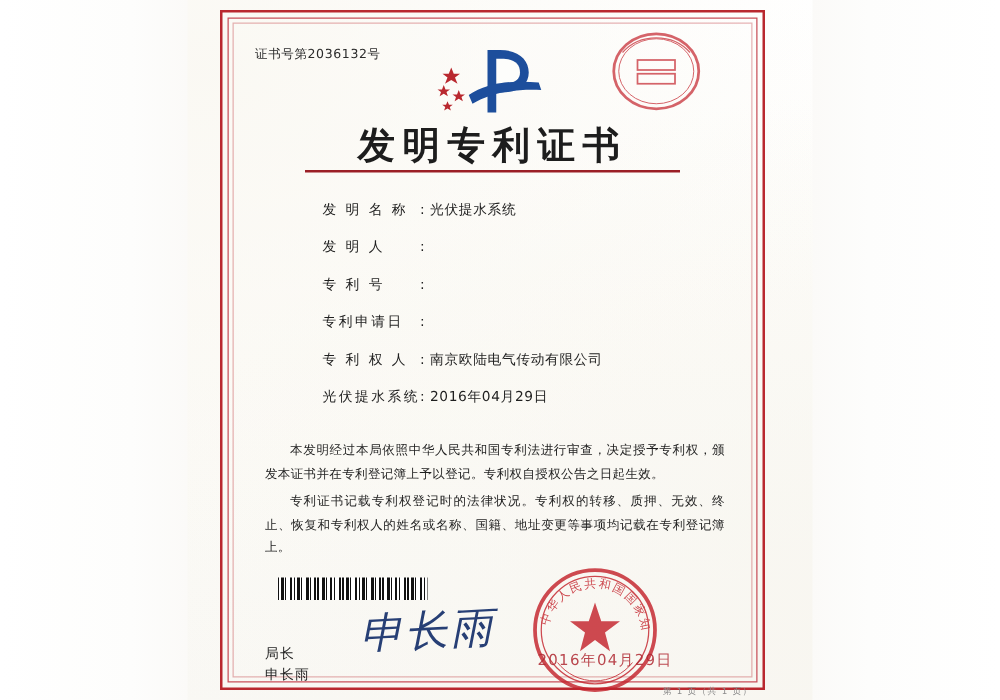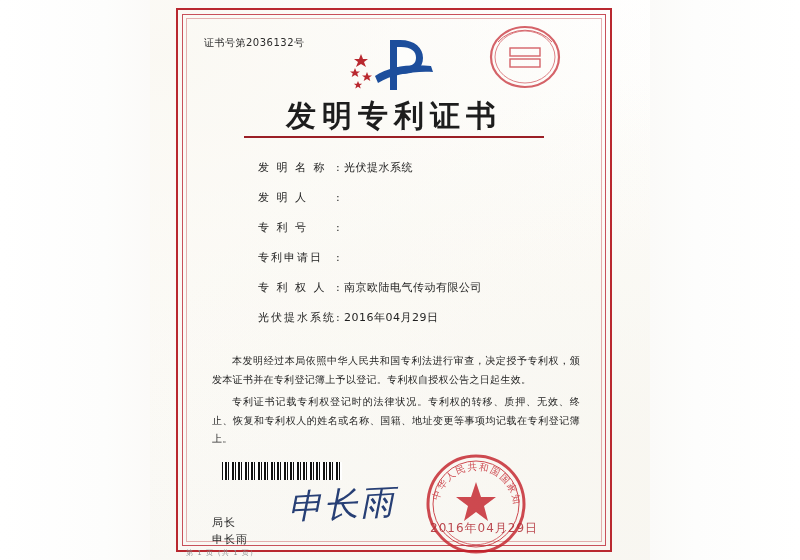--- a/index.html
+++ b/index.html
@@ -224,21 +224,21 @@
     font-size: 12px;
     color: #b02a33;
     letter-spacing: 1px;
     opacity: 0.85;
   }
   .footer-note {
     position: absolute;
     left: 186px;
     top: 548px;
     width: 416px;
-    text-align: left;
+    text-align: right;
     font-size: 7px;
     color: #8a8a8a;
     letter-spacing: 1px;
   }
 </style>
 </head>
 <body>
 
 <div class="page">
   <div class="paper-tex"></div>

